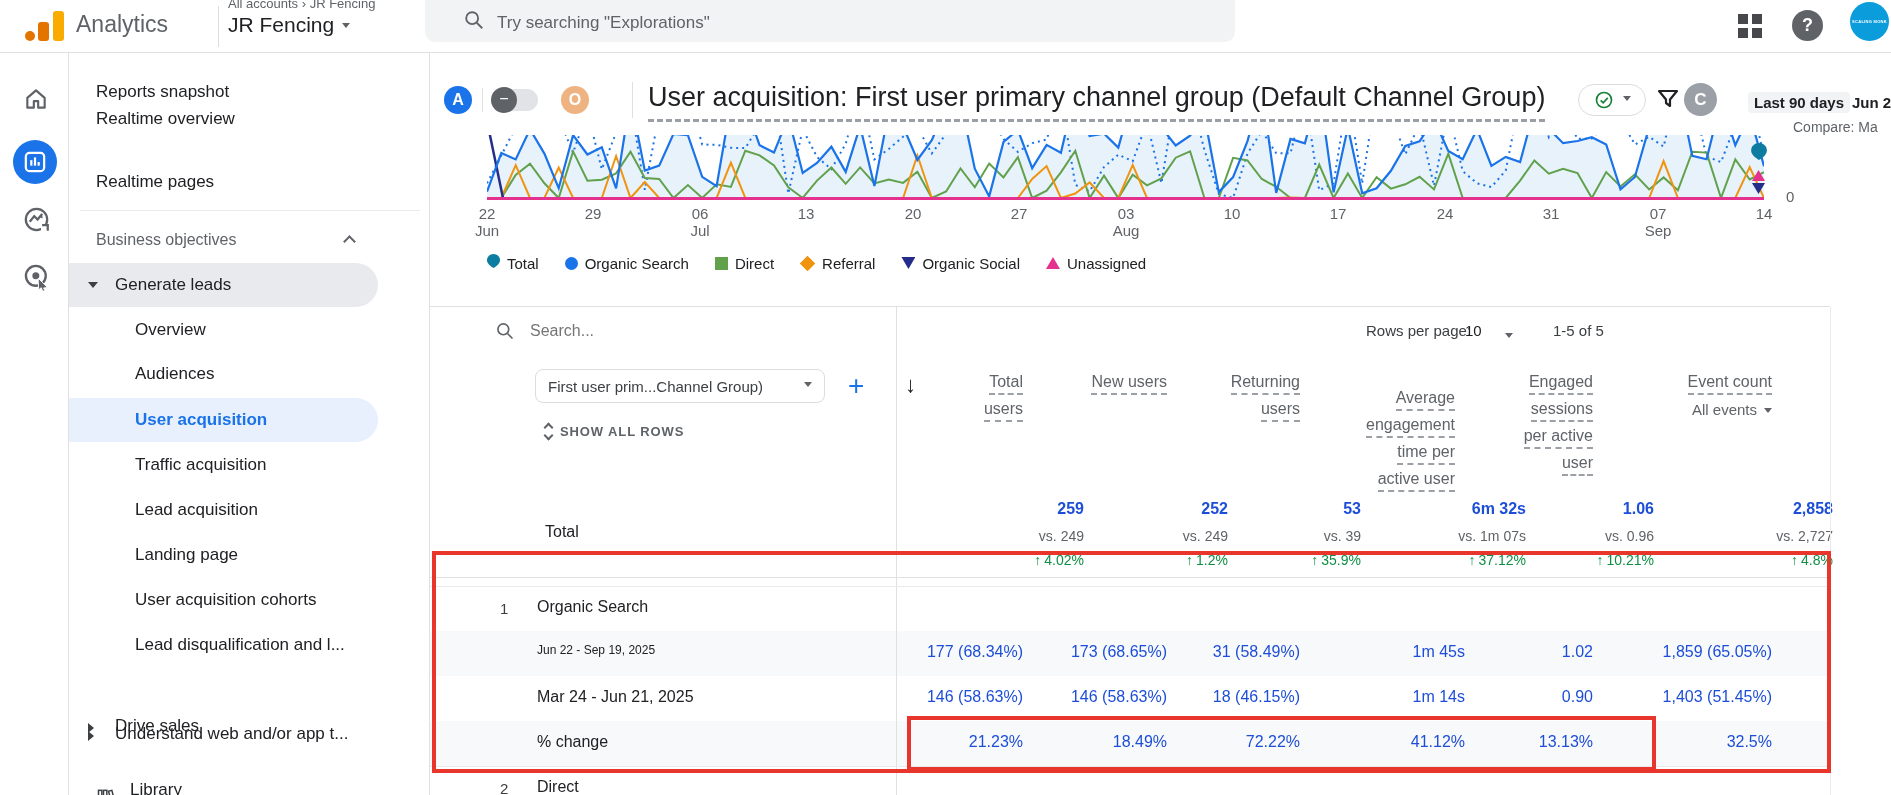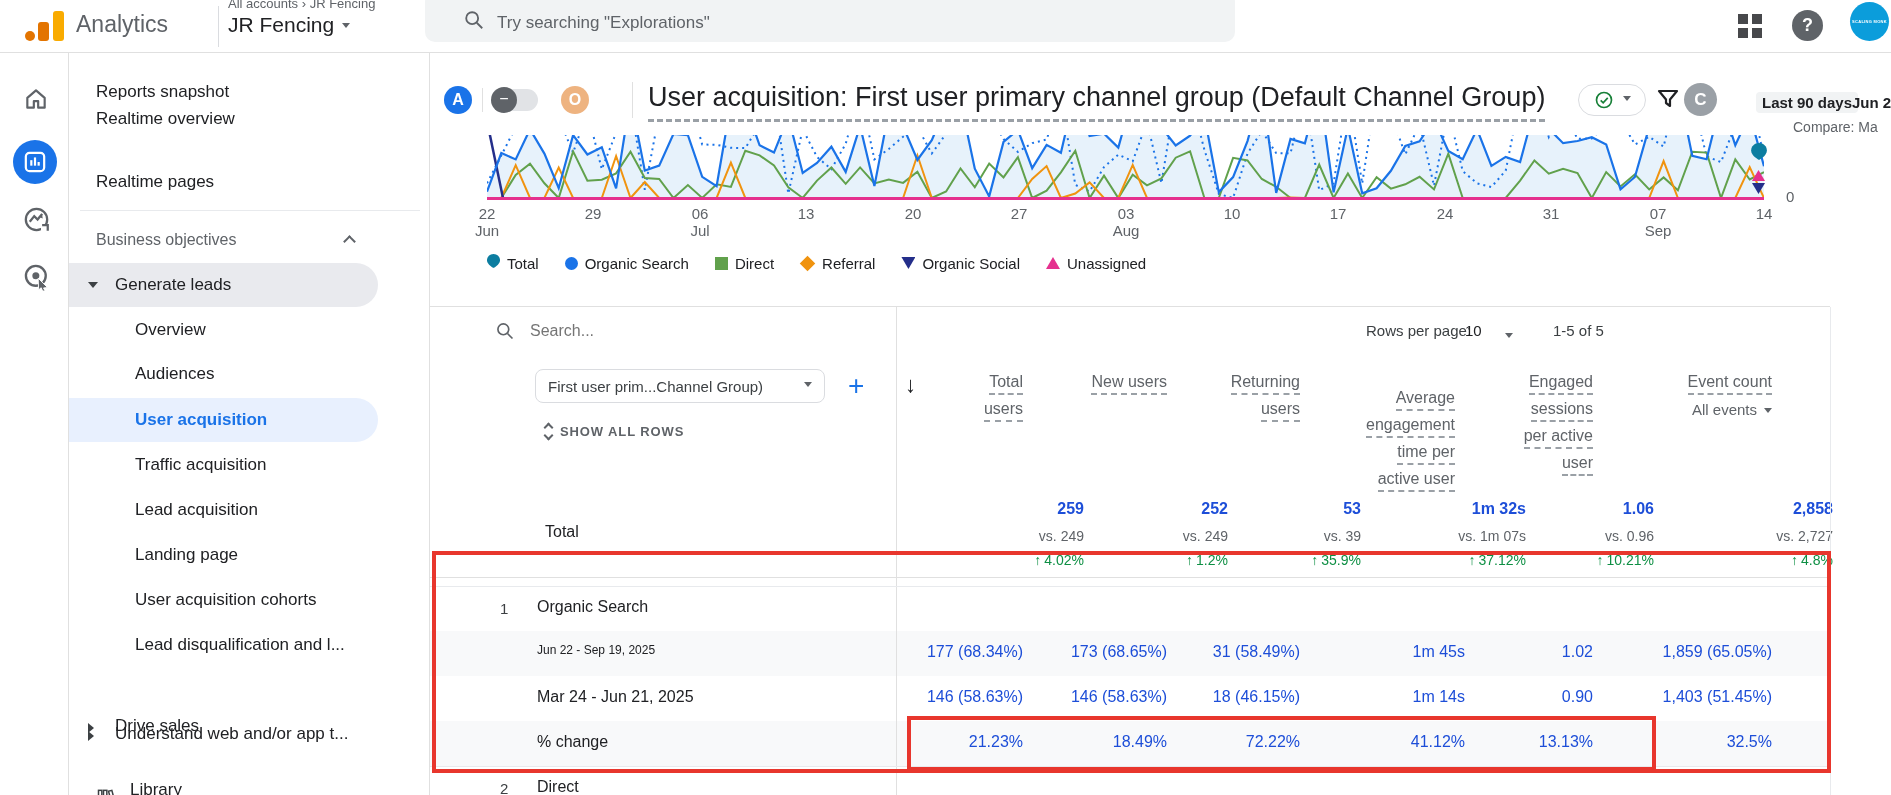--- a/index.html
+++ b/index.html
@@ -183,21 +183,21 @@
     <svg width="20" height="20" viewBox="0 0 24 24">
         <circle cx="12" cy="12" r="9" fill="none" stroke="#188038" stroke-width="2"></circle>
         <polyline points="8,12.5 11,15.5 16.5,9.5" fill="none" stroke="#188038" stroke-width="2"></polyline>
       </svg>
     <span class="caret" style="margin-top:0;"></span>
   </div>
   <svg class="abs" style="left:1656px;top:87px;" width="24" height="24" viewBox="0 0 24 24">
       <path d="M3 4 H21 L14 12.5 V19 L10 16 V12.5 Z" fill="none" stroke="#202124" stroke-width="2.2" stroke-linejoin="round"></path>
     </svg>
   <div class="abs round-chip" style="left:1684px;top:83px;width:33px;height:33px;background:#9aa0a6;font-size:17px;line-height:33px;">C</div>
-  <div class="abs" style="left:1748px;top:92px;font-size:15px;font-weight:bold;background:#f1f3f4;padding:2px 6px;border-radius:4px;margin-left:8px;">Last 90 days</div>
+  <div class="abs" style="left:1748px;top:92px;font-size:15px;font-weight:bold;background:#f1f3f4;padding:2px 6px;border-radius:4px;">Last 90 days</div>
   <div class="abs" style="left:1852px;top:94px;font-size:15px;font-weight:bold;white-space:nowrap;">Jun 2</div>
   <div class="abs gray" style="left:1793px;top:119px;font-size:14px;white-space:nowrap;">Compare: Ma</div>
 
   <svg id="chart-svg" class="abs" style="left:487px;top:135px;" width="1277" height="65" viewBox="0 0 1277 65">
       <polygon points="0.0,56.7 14.3,18.0 28.7,24.4 43.0,-5.7 57.4,18.6 71.7,53.2 86.1,0.1 100.4,19.5 114.8,12.3 129.1,53.3 143.5,-37.2 157.8,35.6 172.2,30.6 186.5,-1.1 200.9,0.2 215.2,41.8 229.6,51.1 243.9,-31.7 258.3,-30.1 272.6,10.3 287.0,17.6 301.3,-17.9 315.7,38.0 330.0,28.0 344.4,11.7 358.7,36.9 373.1,-8.9 387.4,51.1 401.8,-23.6 416.1,-8.7 430.4,25.0 444.8,5.1 459.1,-28.0 473.5,-34.0 487.8,33.7 502.2,61.4 516.5,6.9 530.9,-5.1 545.2,33.2 559.6,9.9 573.9,17.8 588.3,-43.9 602.6,1.1 617.0,-1.4 631.3,12.6 645.7,-39.2 660.0,-10.0 674.4,-7.5 688.7,10.4 703.1,0.6 717.4,-19.0 731.8,57.1 746.1,42.1 760.5,6.1 774.8,-45.9 789.2,57.9 803.5,4.0 817.9,8.3 832.2,-45.9 846.6,57.3 860.9,-7.6 875.2,58.2 889.6,53.3 903.9,35.8 918.3,11.0 932.6,6.3 947.0,-15.6 961.3,16.0 975.7,24.3 990.0,-5.8 1004.4,30.9 1018.7,21.9 1033.1,27.0 1047.4,-25.9 1061.8,-6.2 1076.1,8.2 1090.5,6.0 1104.8,2.2 1119.2,9.5 1133.5,54.3 1147.9,42.0 1162.2,-8.0 1176.6,-39.7 1190.9,-48.7 1205.3,20.9 1219.6,24.3 1234.0,-34.2 1248.3,10.3 1262.7,-21.1 1277.0,31.3 1277,65 0,65" fill="#e7f2fb"></polygon>
       <polyline points="0.0,48.3 14.3,20.5 28.7,-7.9 43.0,-27.2 57.4,-8.8 71.7,-17.0 86.1,17.7 100.4,-23.3 114.8,34.3 129.1,-2.2 143.5,-32.1 157.8,54.8 172.2,-21.6 186.5,-11.8 200.9,-40.9 215.2,9.5 229.6,9.8 243.9,12.8 258.3,13.1 272.6,-10.0 287.0,-38.3 301.3,58.6 315.7,-5.8 330.0,22.0 344.4,34.2 358.7,8.7 373.1,-42.3 387.4,24.4 401.8,14.0 416.1,1.7 430.4,-7.8 444.8,18.5 459.1,-1.3 473.5,-16.9 487.8,-6.4 502.2,-21.6 516.5,4.1 530.9,16.9 545.2,8.1 559.6,4.6 573.9,-38.2 588.3,49.9 602.6,56.5 617.0,32.1 631.3,19.6 645.7,26.3 660.0,-13.2 674.4,48.3 688.7,-39.4 703.1,-40.9 717.4,14.8 731.8,59.0 746.1,63.0 760.5,18.6 774.8,-4.1 789.2,18.1 803.5,18.3 817.9,-39.7 832.2,55.2 846.6,48.4 860.9,-42.1 875.2,48.6 889.6,-46.2 903.9,-20.8 918.3,19.4 932.6,-10.7 947.0,50.7 961.3,-23.8 975.7,36.1 990.0,48.3 1004.4,52.0 1018.7,35.7 1033.1,-36.8 1047.4,-45.0 1061.8,2.1 1076.1,-25.0 1090.5,3.9 1104.8,3.4 1119.2,-10.2 1133.5,-15.7 1147.9,9.5 1162.2,1.8 1176.6,11.6 1190.9,-48.5 1205.3,-37.8 1219.6,21.4 1234.0,27.1 1248.3,-10.0 1262.7,-44.2 1277.0,22.5" fill="none" stroke="#1a73e8" stroke-width="2" stroke-dasharray="2 4"></polyline>
       <polyline points="0.0,63.0 14.3,63.0 28.7,39.9 43.0,28.6 57.4,48.3 71.7,63.0 86.1,16.4 100.4,45.8 114.8,44.7 129.1,38.4 143.5,16.8 157.8,43.1 172.2,44.0 186.5,63.0 200.9,50.0 215.2,63.0 229.6,49.3 243.9,51.9 258.3,15.7 272.6,20.4 287.0,30.5 301.3,52.3 315.7,63.0 330.0,45.6 344.4,32.5 358.7,48.8 373.1,32.4 387.4,48.4 401.8,44.6 416.1,47.9 430.4,36.7 444.8,63.0 459.1,56.5 473.5,33.5 487.8,52.3 502.2,28.5 516.5,42.4 530.9,22.2 545.2,63.0 559.6,55.7 573.9,37.3 588.3,15.8 602.6,63.0 617.0,40.6 631.3,63.0 645.7,39.7 660.0,50.4 674.4,43.4 688.7,22.7 703.1,16.3 717.4,63.0 731.8,63.0 746.1,22.8 760.5,25.4 774.8,44.0 789.2,51.8 803.5,63.0 817.9,63.0 832.2,29.5 846.6,63.0 860.9,38.6 875.2,63.0 889.6,42.3 903.9,53.6 918.3,49.3 932.6,41.8 947.0,54.4 961.3,18.7 975.7,63.0 990.0,63.0 1004.4,63.0 1018.7,63.0 1033.1,45.6 1047.4,25.5 1061.8,38.7 1076.1,33.7 1090.5,38.0 1104.8,63.0 1119.2,37.1 1133.5,51.5 1147.9,39.3 1162.2,54.5 1176.6,42.4 1190.9,55.3 1205.3,16.7 1219.6,17.6 1234.0,63.0 1248.3,24.4 1262.7,44.5 1277.0,37.1" fill="none" stroke="#61a14c" stroke-width="2"></polyline>
       <polyline points="0.0,63.0 14.3,63.0 28.7,30.2 43.0,63.0 57.4,63.0 71.7,32.6 86.1,63.0 100.4,63.0 114.8,63.0 129.1,21.0 143.5,63.0 157.8,47.1 172.2,63.0 186.5,63.0 200.9,63.0 215.2,63.0 229.6,63.0 243.9,27.7 258.3,63.0 272.6,63.0 287.0,63.0 301.3,63.0 315.7,63.0 330.0,63.0 344.4,63.0 358.7,63.0 373.1,63.0 387.4,63.0 401.8,63.0 416.1,63.0 430.4,20.3 444.8,63.0 459.1,63.0 473.5,63.0 487.8,63.0 502.2,63.0 516.5,63.0 530.9,63.0 545.2,44.0 559.6,31.1 573.9,63.0 588.3,58.5 602.6,47.4 617.0,63.0 631.3,63.0 645.7,29.9 660.0,63.0 674.4,63.0 688.7,63.0 703.1,63.0 717.4,63.0 731.8,63.0 746.1,63.0 760.5,63.0 774.8,63.0 789.2,63.0 803.5,62.5 817.9,63.0 832.2,63.0 846.6,63.0 860.9,63.0 875.2,63.0 889.6,63.0 903.9,63.0 918.3,63.0 932.6,63.0 947.0,63.0 961.3,63.0 975.7,63.0 990.0,63.0 1004.4,63.0 1018.7,63.0 1033.1,63.0 1047.4,63.0 1061.8,63.0 1076.1,63.0 1090.5,63.0 1104.8,63.0 1119.2,63.0 1133.5,63.0 1147.9,63.0 1162.2,63.0 1176.6,26.1 1190.9,63.0 1205.3,63.0 1219.6,63.0 1234.0,63.0 1248.3,63.0 1262.7,32.2 1277.0,63.0" fill="none" stroke="#f0930f" stroke-width="2"></polyline>
       <polyline points="0,-14 16,63" fill="none" stroke="#242e8a" stroke-width="2.5"></polyline>
       <polyline points="0.0,56.7 14.3,18.0 28.7,24.4 43.0,-5.7 57.4,18.6 71.7,53.2 86.1,0.1 100.4,19.5 114.8,12.3 129.1,53.3 143.5,-37.2 157.8,35.6 172.2,30.6 186.5,-1.1 200.9,0.2 215.2,41.8 229.6,51.1 243.9,-31.7 258.3,-30.1 272.6,10.3 287.0,17.6 301.3,-17.9 315.7,38.0 330.0,28.0 344.4,11.7 358.7,36.9 373.1,-8.9 387.4,51.1 401.8,-23.6 416.1,-8.7 430.4,25.0 444.8,5.1 459.1,-28.0 473.5,-34.0 487.8,33.7 502.2,61.4 516.5,6.9 530.9,-5.1 545.2,33.2 559.6,9.9 573.9,17.8 588.3,-43.9 602.6,1.1 617.0,-1.4 631.3,12.6 645.7,-39.2 660.0,-10.0 674.4,-7.5 688.7,10.4 703.1,0.6 717.4,-19.0 731.8,57.1 746.1,42.1 760.5,6.1 774.8,-45.9 789.2,57.9 803.5,4.0 817.9,8.3 832.2,-45.9 846.6,57.3 860.9,-7.6 875.2,58.2 889.6,53.3 903.9,35.8 918.3,11.0 932.6,6.3 947.0,-15.6 961.3,16.0 975.7,24.3 990.0,-5.8 1004.4,30.9 1018.7,21.9 1033.1,27.0 1047.4,-25.9 1061.8,-6.2 1076.1,8.2 1090.5,6.0 1104.8,2.2 1119.2,9.5 1133.5,54.3 1147.9,42.0 1162.2,-8.0 1176.6,-39.7 1190.9,-48.7 1205.3,20.9 1219.6,24.3 1234.0,-34.2 1248.3,10.3 1262.7,-21.1 1277.0,31.3" fill="none" stroke="#1a73e8" stroke-width="2.2"></polyline>
@@ -344,21 +344,21 @@
       <div style="position: absolute; left: 545px; top: 523px; font-size: 16px; color: rgb(32, 33, 36);">Total</div>
       <span class="cell abs" style="right: 807px; top: 500px; font-weight: bold;">259</span>
       <span class="cell vs abs" style="right: 807px; top: 528px;">vs. 249</span>
       <span class="cell chg abs" style="right: 807px; top: 552px;"><span style="margin-right: 3px;">↑</span><span>4.02%</span></span>
       <span class="cell abs" style="right: 663px; top: 500px; font-weight: bold;">252</span>
       <span class="cell vs abs" style="right: 663px; top: 528px;">vs. 249</span>
       <span class="cell chg abs" style="right: 663px; top: 552px;"><span style="margin-right: 3px;">↑</span><span>1.2%</span></span>
       <span class="cell abs" style="right: 530px; top: 500px; font-weight: bold;">53</span>
       <span class="cell vs abs" style="right: 530px; top: 528px;">vs. 39</span>
       <span class="cell chg abs" style="right: 530px; top: 552px;"><span style="margin-right: 3px;">↑</span><span>35.9%</span></span>
-      <span class="cell abs" style="right: 365px; top: 500px; font-weight: bold;">1m 32s</span>
+      <span class="cell abs" style="right: 365px; top: 500px; font-weight: bold;">6m 32s</span>
       <span class="cell vs abs" style="right: 365px; top: 528px;">vs. 1m 07s</span>
       <span class="cell chg abs" style="right: 365px; top: 552px;"><span style="margin-right: 3px;">↑</span><span>37.12%</span></span>
       <span class="cell abs" style="right: 237px; top: 500px; font-weight: bold;">1.06</span>
       <span class="cell vs abs" style="right: 237px; top: 528px;">vs. 0.96</span>
       <span class="cell chg abs" style="right: 237px; top: 552px;"><span style="margin-right: 3px;">↑</span><span>10.21%</span></span>
       <span class="cell abs" style="right: 58px; top: 500px; font-weight: bold;">2,858</span>
       <span class="cell vs abs" style="right: 58px; top: 528px;">vs. 2,727</span>
       <span class="cell chg abs" style="right: 58px; top: 552px;"><span style="margin-right: 3px;">↑</span><span>4.8%</span></span>
       <div class="rowbg" style="top: 587px; height: 44px; background: rgb(255, 255, 255);">
         <span style="position: absolute; left: 70px; top: 13px; font-size: 15px; color: rgb(60, 64, 67);">1</span>

